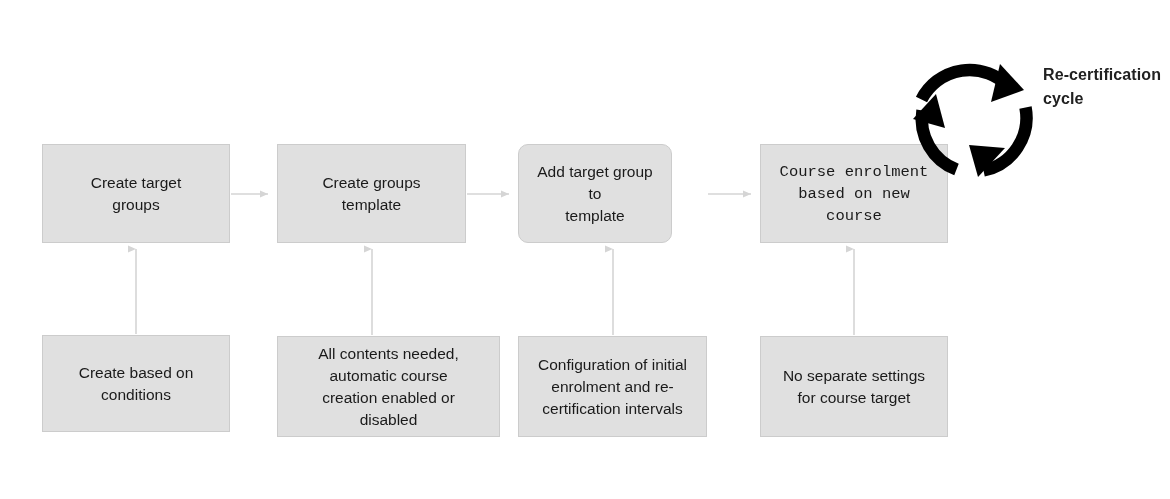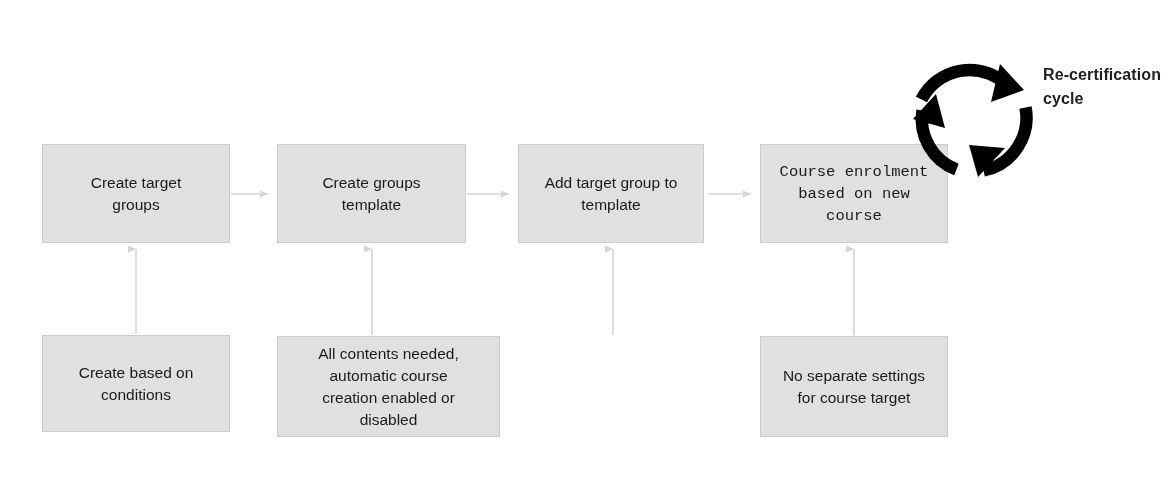--- a/index.html
+++ b/index.html
@@ -37,21 +37,21 @@
     color: #1a1a1a;
     font-size: 15.5px;
     line-height: 1.42;
     padding: 4px 17px;
     white-space: pre-line;
   }
 
   
   .n-top1 { left: 42px;  top: 144px; width: 188px; height: 99px; }
   .n-top2 { left: 277px; top: 144px; width: 189px; height: 99px; }
-  .n-top3 { left: 518px; top: 144px; width: 186px; height: 99px; }
+  .n-top3 { left: 518px; top: 144px; width: 154px; height: 99px; border-radius: 10px; }
   .n-top4 { left: 760px; top: 144px; width: 188px; height: 99px; font-family: Liberation Mono, monospace; }
 
   
   .n-bot1 { left: 42px;  top: 335px; width: 188px; height: 97px; }
   .n-bot2 { left: 277px; top: 336px; width: 223px; height: 101px; }
   .n-bot3 { left: 518px; top: 336px; width: 189px; height: 101px; }
   .n-bot4 { left: 760px; top: 336px; width: 188px; height: 101px; }
 
   
   #connectors {
@@ -122,20 +122,23 @@
 template</div>
   <div class="node n-top4">Course enrolment
 based on new course</div>
 
   <div class="node n-bot1">Create based on
 conditions</div>
   <div class="node n-bot2">All contents needed,
 automatic course
 creation enabled or
 disabled</div>
+  <div class="node n-bot3">Configuration of initial
+enrolment and re-
+certification intervals</div>
   <div class="node n-bot4">No separate settings
 for course target</div>
 
   <svg class="cycle-icon" viewBox="0 0 128 132" aria-hidden="true">
     <g fill="none" stroke="#000000" stroke-width="12.5" stroke-linecap="butt">
 
       <path d="M 13.5 47.5 A 54 54 0 0 1 100.5 34.5"></path>
 
       <path d="M 117.5 55.5 A 54 54 0 0 1 75.5 118.5"></path>
 

